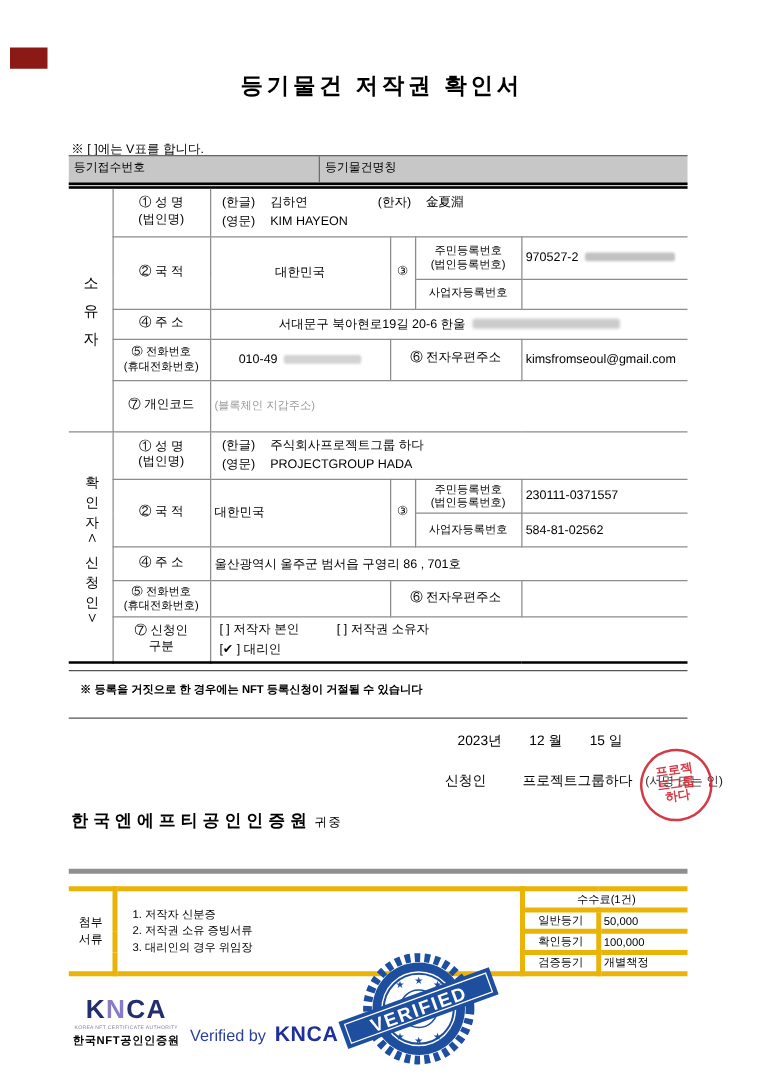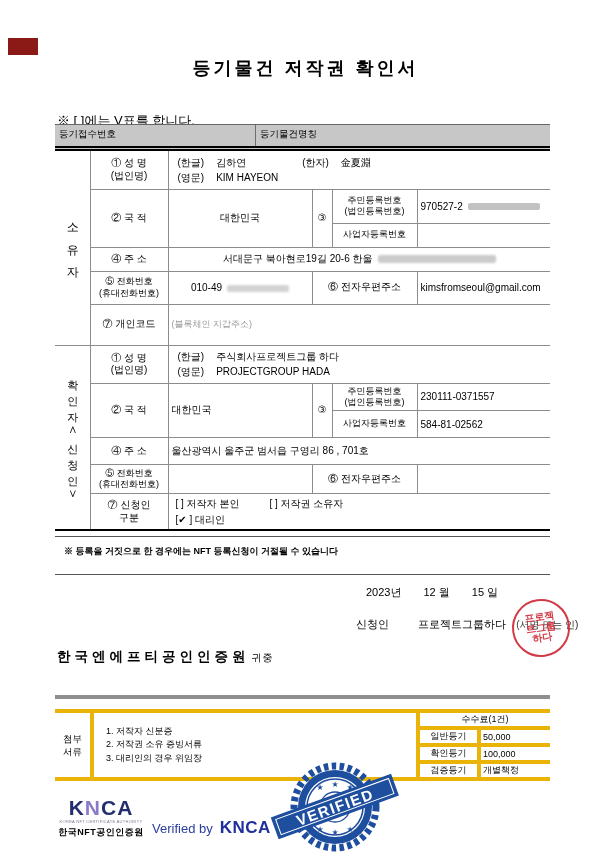--- a/index.html
+++ b/index.html
@@ -4,21 +4,21 @@
 <style>
   html,body { margin:0; padding:0; background:#fff; }
   .page { position:relative; width:611px; height:868px; background:#fff; overflow:hidden;
           font-family:"Liberation Sans", sans-serif; color:#000; }
 
   .red-marker { position:absolute; left:8px; top:38px; width:30px; height:17px; background:#8b1a17; }
 
   .title { position:absolute; top:56px; left:0; width:100%; margin:0; text-align:center;
            font-size:18px; font-weight:bold; letter-spacing:3px; }
 
-  .chk-note { position:absolute; top:112px; left:57px; font-size:13px; }
+  .chk-note { position:absolute; top:112px; left:57px; font-size:10px; }
 
   
   .band { position:absolute; top:124px; left:55px; width:495px; height:21px; background:#c7c7c7;
           border-top:1px solid #666; border-bottom:5px double #000; display:flex; }
   .band-cell { font-size:9.5px; padding:3px 4px; box-sizing:border-box; }
   .band .c1 { width:201px; border-right:1px solid #6e6e6e; }
   .band .c2 { flex:1; }
 
   
   table.main { position:absolute; top:151px; left:55px; width:495px; border-collapse:collapse;

